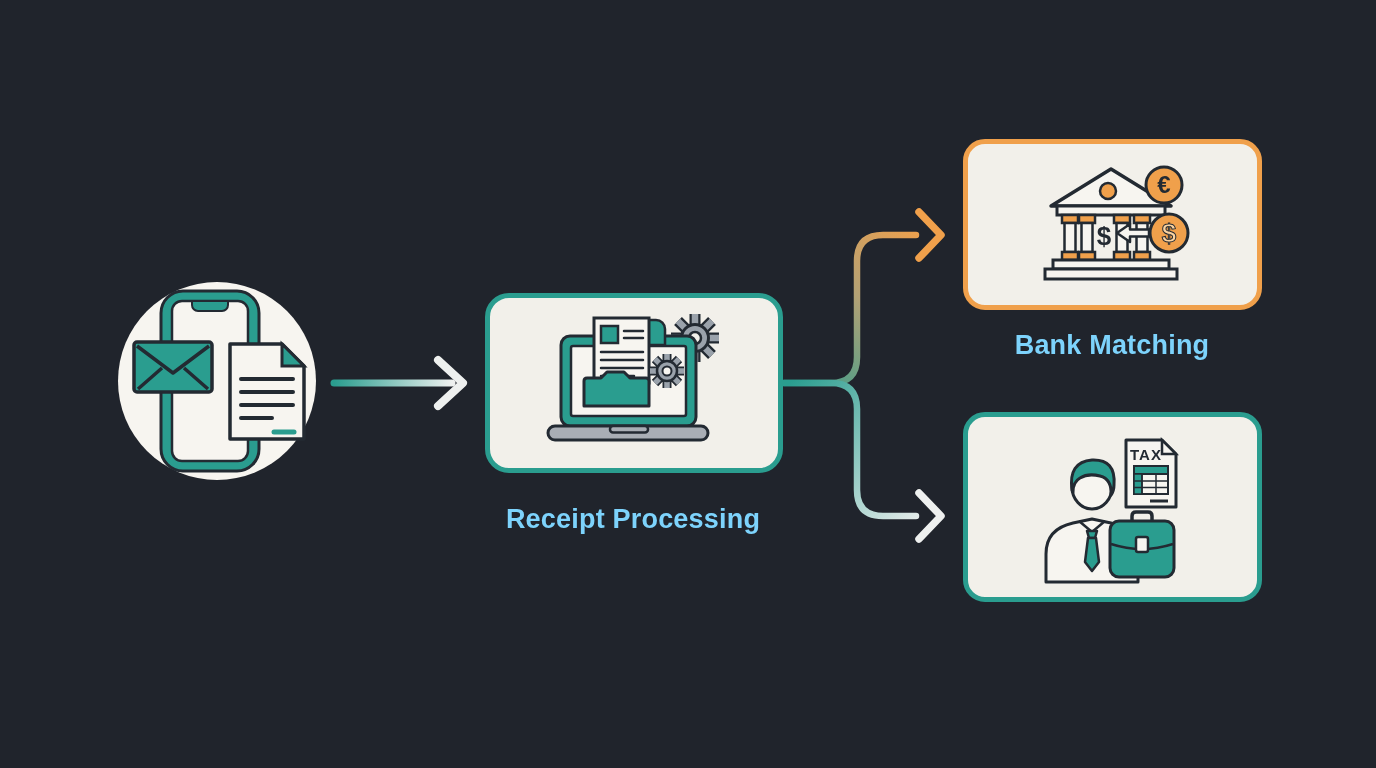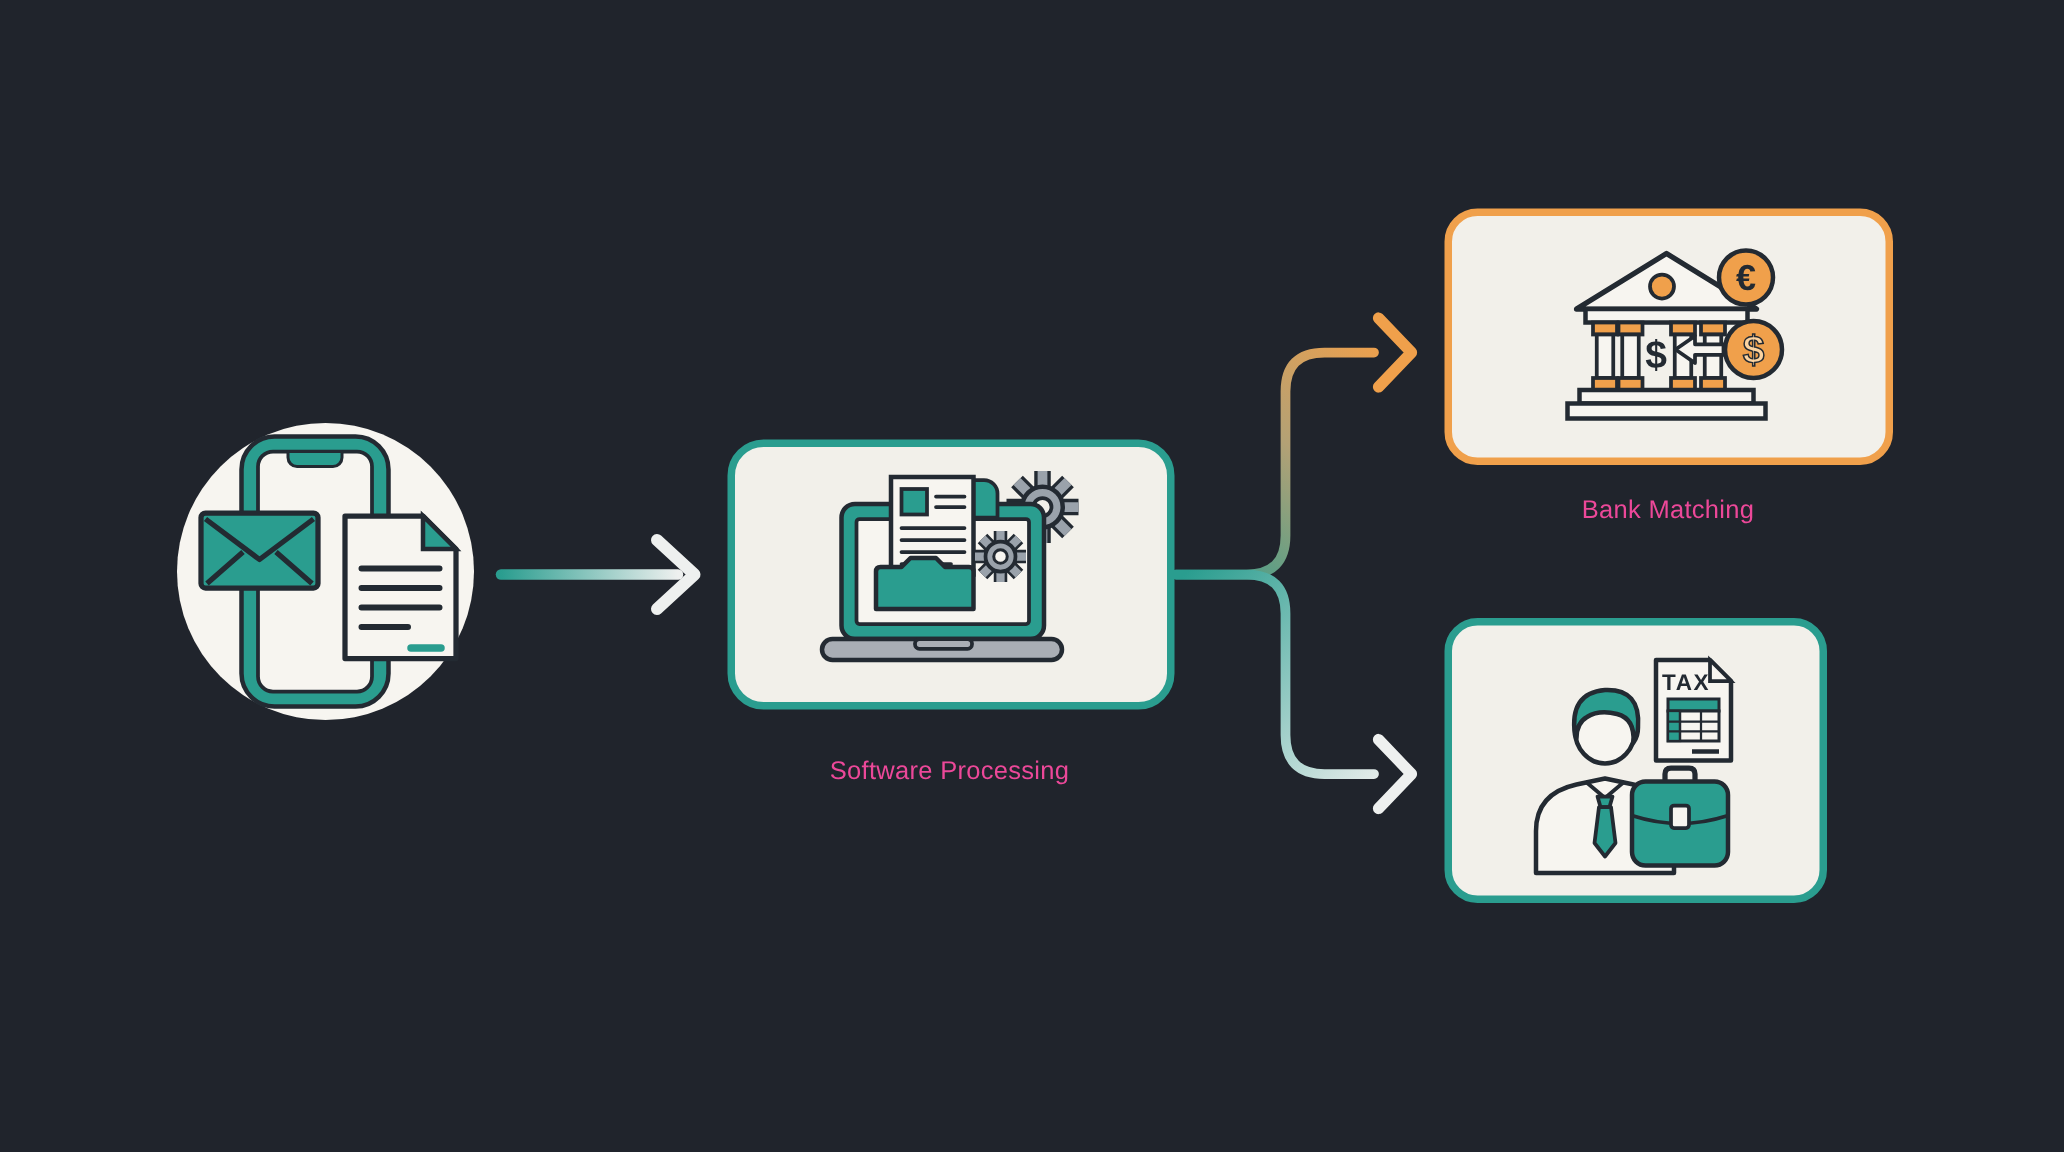--- a/index.html
+++ b/index.html
@@ -10,24 +10,24 @@
   }
   .connectors{position:absolute;left:0;top:0;width:1376px;height:768px;}
   .node{position:absolute;box-sizing:border-box;display:flex;align-items:center;justify-content:center;}
   .node-circle{
     left:118px;top:282px;width:198px;height:198px;
     background:#f7f5f0;border-radius:50%;
   }
   .node-box{background:#f2f0ea;border-radius:24px;}
   .node-software{left:485px;top:293px;width:298px;height:180px;border:5px solid #2a9d8f;}
   .node-bank{left:963px;top:139px;width:299px;height:171px;border:5px solid #f0a04b;border-radius:22px;}
-  .node-tax{left:963px;top:412px;width:255px;height:190px;border:5px solid #2a9d8f;border-radius:22px;}
+  .node-tax{left:963px;top:412px;width:299px;height:190px;border:5px solid #2a9d8f;border-radius:22px;}
   .node-label{
     position:absolute;width:340px;text-align:center;
-    color:#ec4899;font-size:17px;font-weight:400;letter-spacing:.2px;
+    color:#7dd3fc;font-size:27px;font-weight:700;letter-spacing:.2px;
     line-height:1.1;
   }
   .lbl-email{left:48px;top:505px;}
   .lbl-software{left:463px;top:505px;}
   .lbl-bank{left:942px;top:331px;}
   .lbl-tax{left:942px;top:626px;}
   svg text{font-family:"Liberation Sans","DejaVu Sans",sans-serif;}
 </style>
 </head>
 <body>
@@ -189,16 +189,16 @@
       </g>
       <g>
         <path d="M104 91 V86 Q104 82 108 82 H120 Q124 82 124 86 V91" fill="none" stroke="#232a32" stroke-width="3.5"></path>
         <rect x="82" y="91" width="64" height="56" rx="9" fill="#2a9d8f" stroke="#232a32" stroke-width="3"></rect>
         <path d="M83 114 Q114 124 145 114" fill="none" stroke="#232a32" stroke-width="2.5"></path>
         <rect x="108" y="107" width="12" height="15" rx="2" fill="#f7f5f0" stroke="#232a32" stroke-width="2.5"></rect>
       </g>
     </svg>
   </div>
 
-  <div class="node-label lbl-software">Software Processing</div>
+  <div class="node-label lbl-software">Receipt Processing</div>
   <div class="node-label lbl-bank">Bank Matching</div>
 
 </div>
 
 </body></html>

